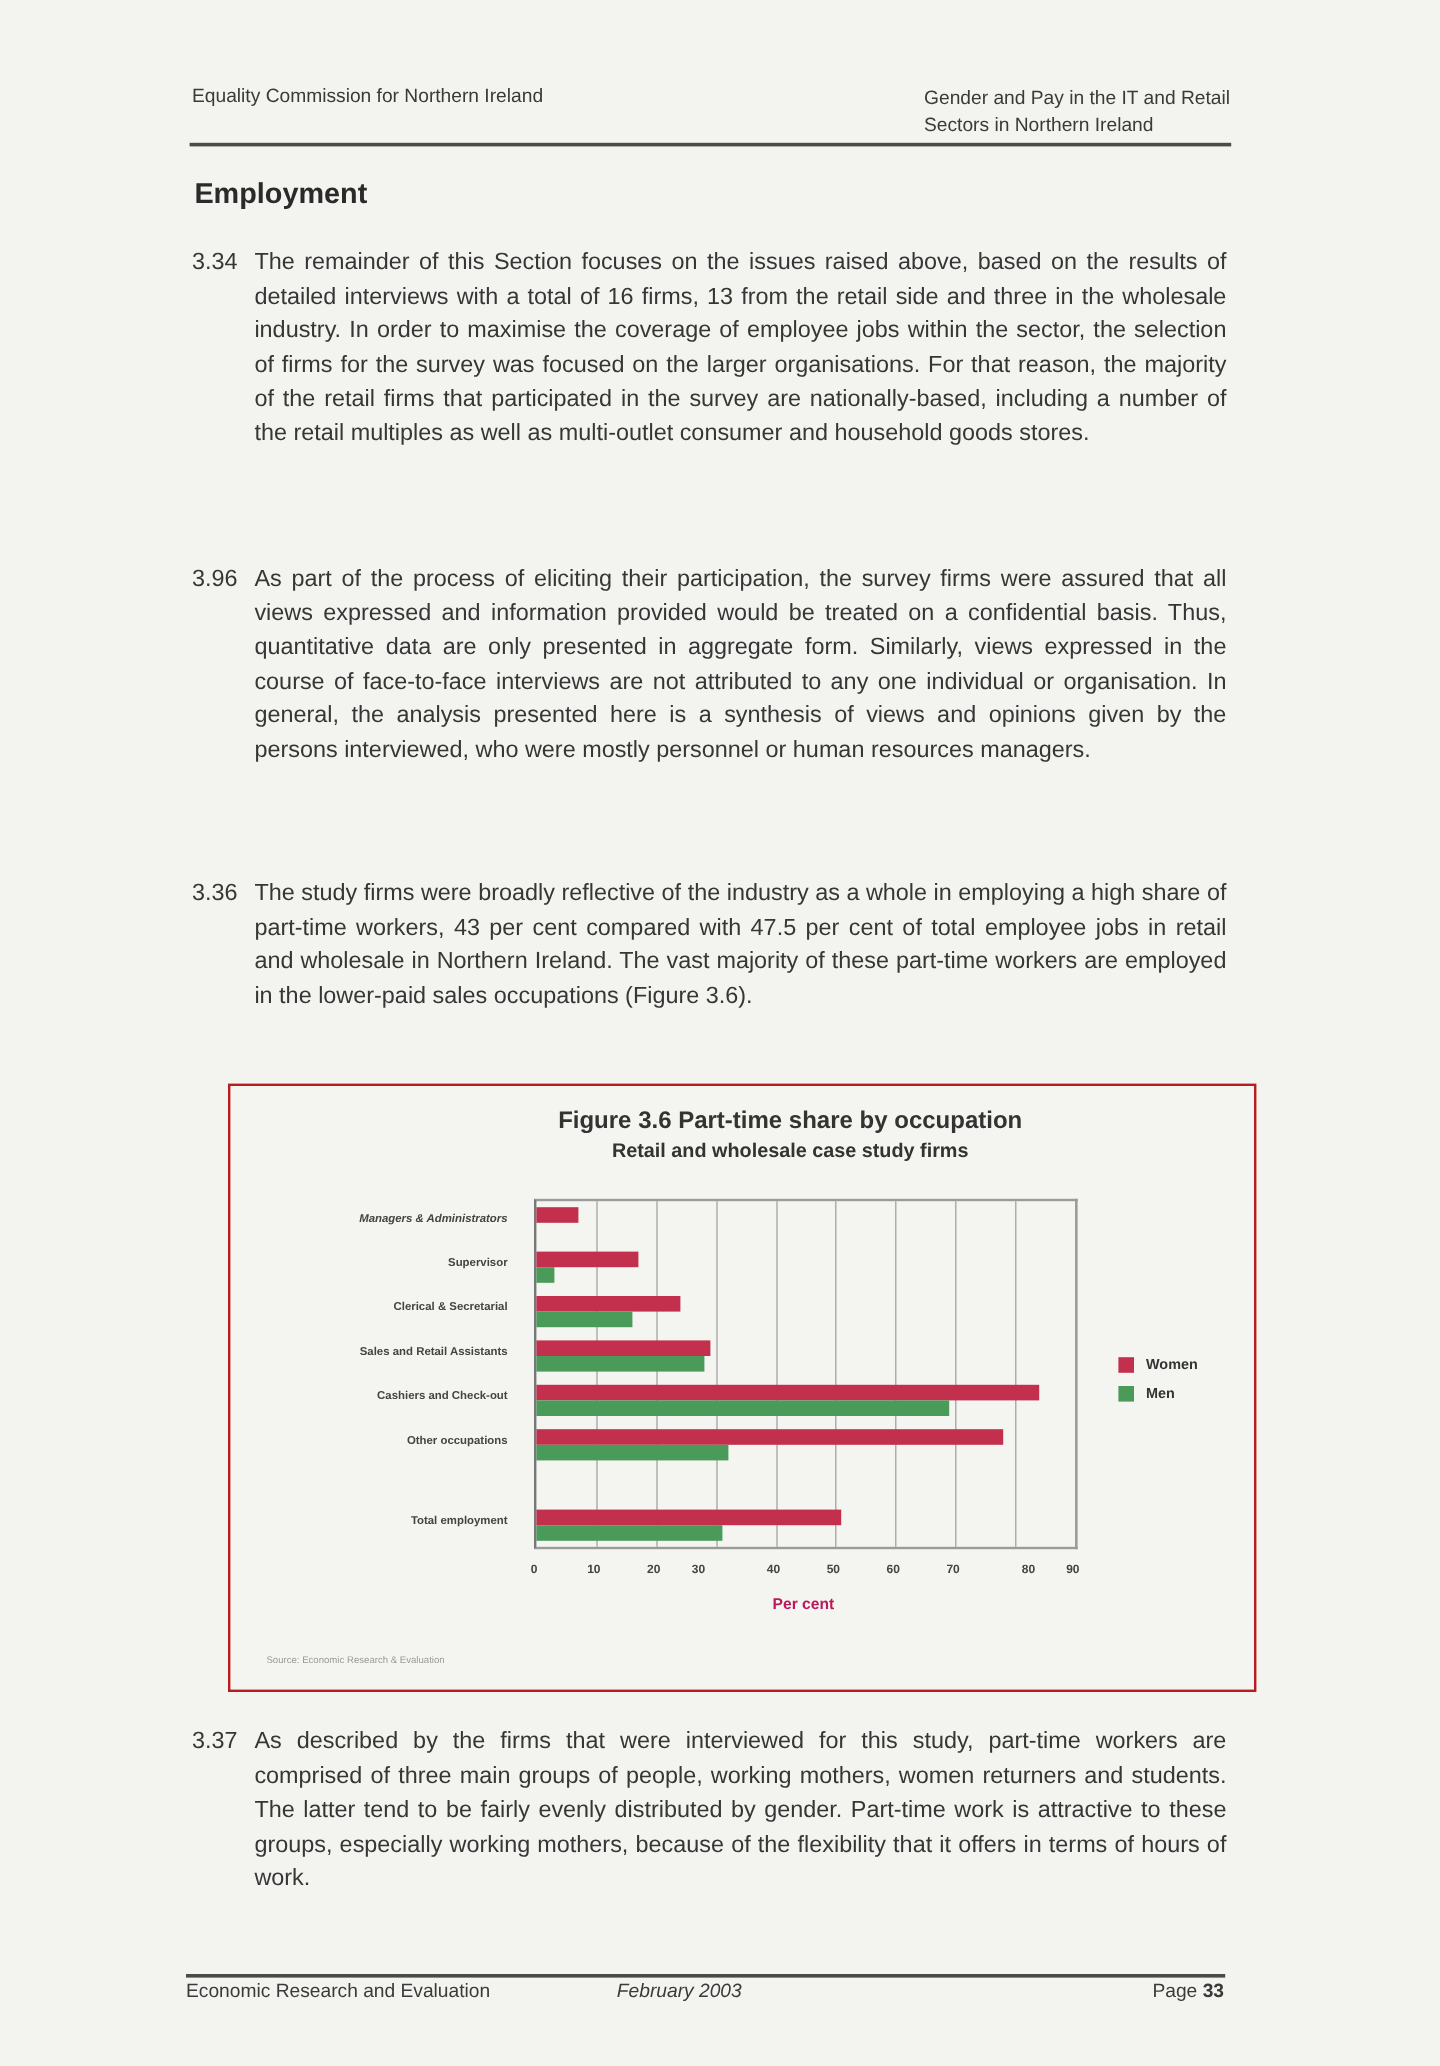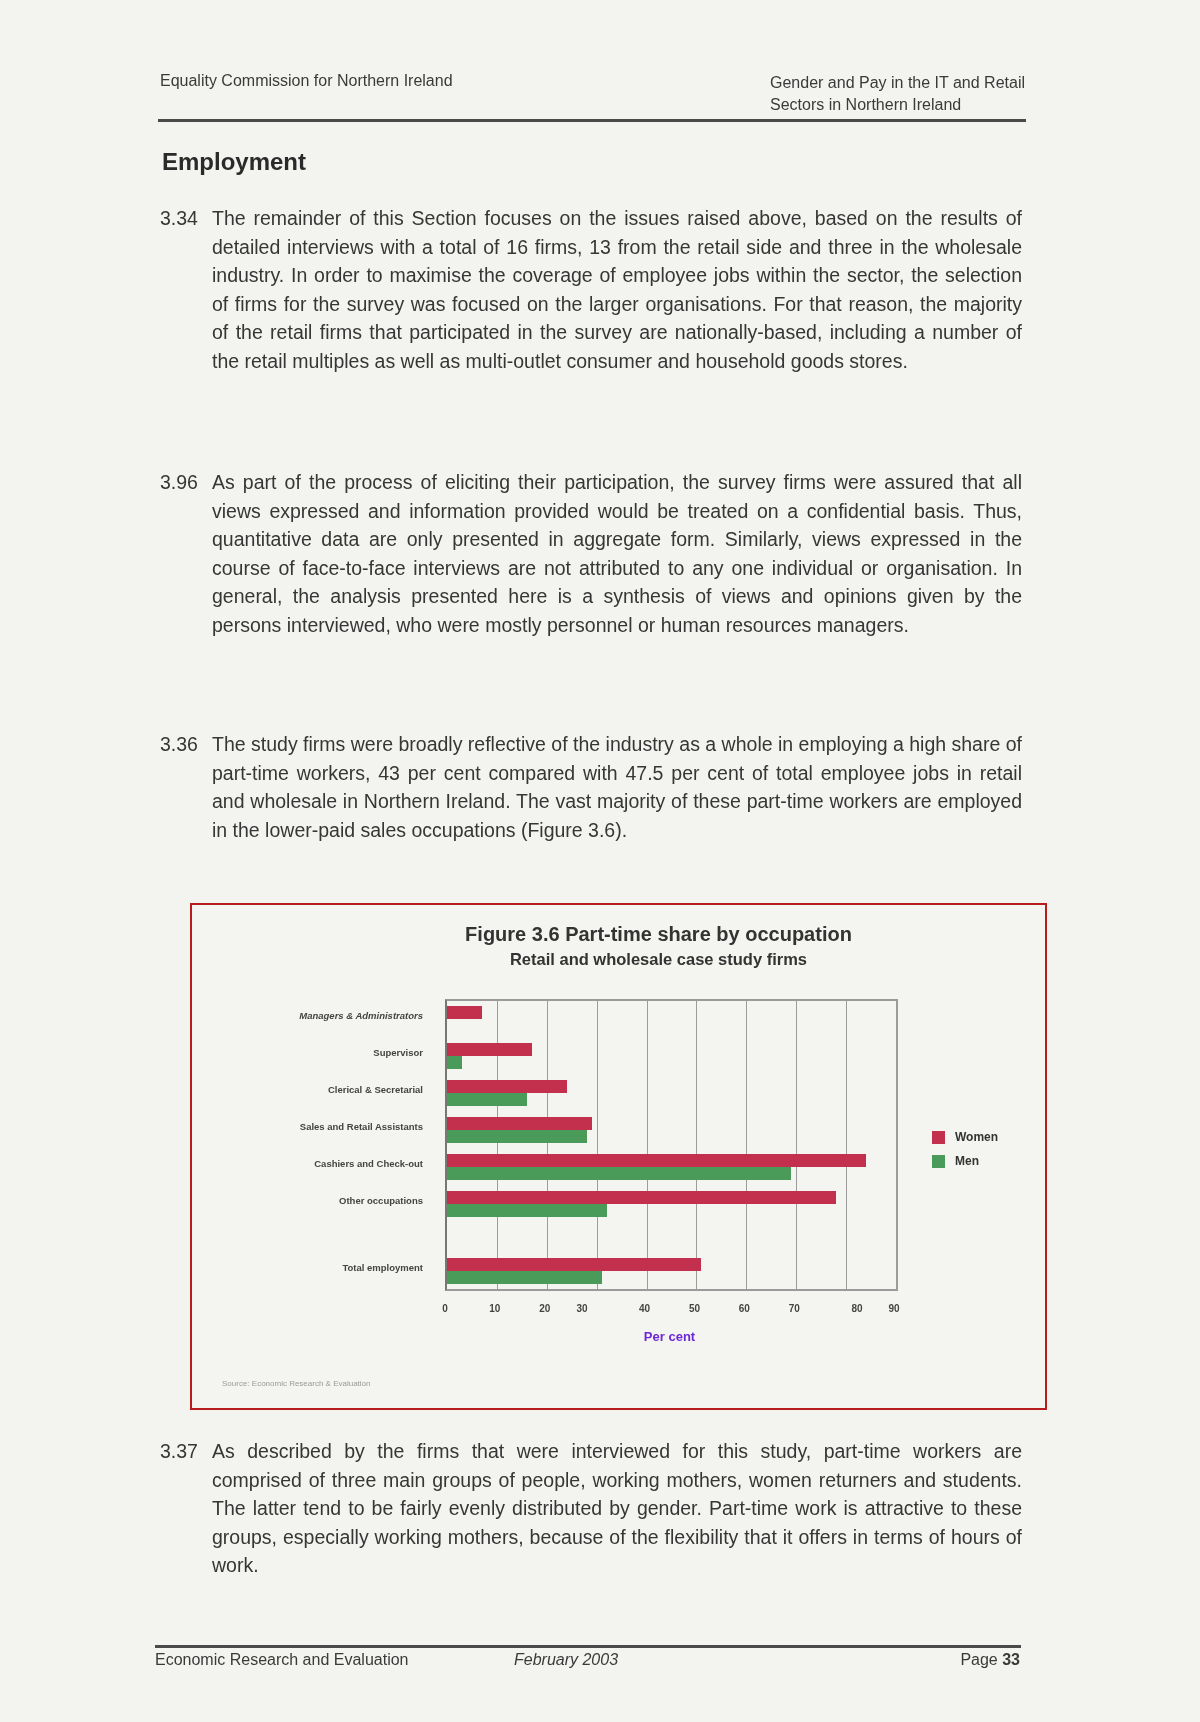--- a/index.html
+++ b/index.html
@@ -20,21 +20,21 @@
   .chart-title { position: absolute; left: 0; width: 100%; top: 18px; text-align: center; }
   .chart-title .t1 { font-size: 20px; font-weight: bold; color: #333; margin-left: 80px; }
   .chart-title .t2 { font-size: 16.5px; font-weight: bold; color: #333; margin-left: 80px; margin-top: 4px; }
   .plot { position: absolute; left: 253px; top: 94px; width: 449px; height: 288px; border: 2px solid #9a9a9a; border-left-color: #777; }
   .grid { position: absolute; top: 0; bottom: 0; width: 1px; background: #9c9c9c; }
   .bar { position: absolute; left: 0; height: 13px; }
   .bar.women { background: #c3304e; }
   .bar.men { background: #4a9a5a; }
   .cat-label { position: absolute; right: 622px; font-size: 9.5px; font-weight: bold; color: #444; white-space: nowrap; text-align: right; }
   .tick { position: absolute; top: 398px; font-size: 10px; font-weight: bold; color: #444; transform: translateX(-50%); }
-  .xlabel { position: absolute; top: 424px; left: 253px; width: 449px; text-align: center; font-size: 13px; font-weight: bold; color: #6d28d9; }
+  .xlabel { position: absolute; top: 424px; left: 253px; width: 449px; text-align: center; font-size: 13px; font-weight: bold; color: #be185d; }
   .legend { position: absolute; left: 740px; top: 220px; }
   .legend-item { display: flex; align-items: center; height: 24px; font-size: 12px; font-weight: bold; color: #333; }
   .swatch { width: 13px; height: 13px; margin-right: 10px; }
   .source { position: absolute; left: 30px; top: 474px; font-size: 8px; color: #9a9a9a; }
   .ftr-rule { position: absolute; left: 155px; width: 866px; top: 1645px; height: 3px; background: #4a4a4a; }
   .ftr-left { position: absolute; left: 155px; top: 1651px; font-size: 16px; color: #3a3a3a; }
   .ftr-mid { position: absolute; left: 514px; top: 1651px; font-size: 16px; font-style: italic; color: #3a3a3a; }
   .ftr-right { position: absolute; right: 180px; top: 1651px; font-size: 16px; color: #3a3a3a; }
   .ftr-right b { font-weight: bold; }
 </style>

